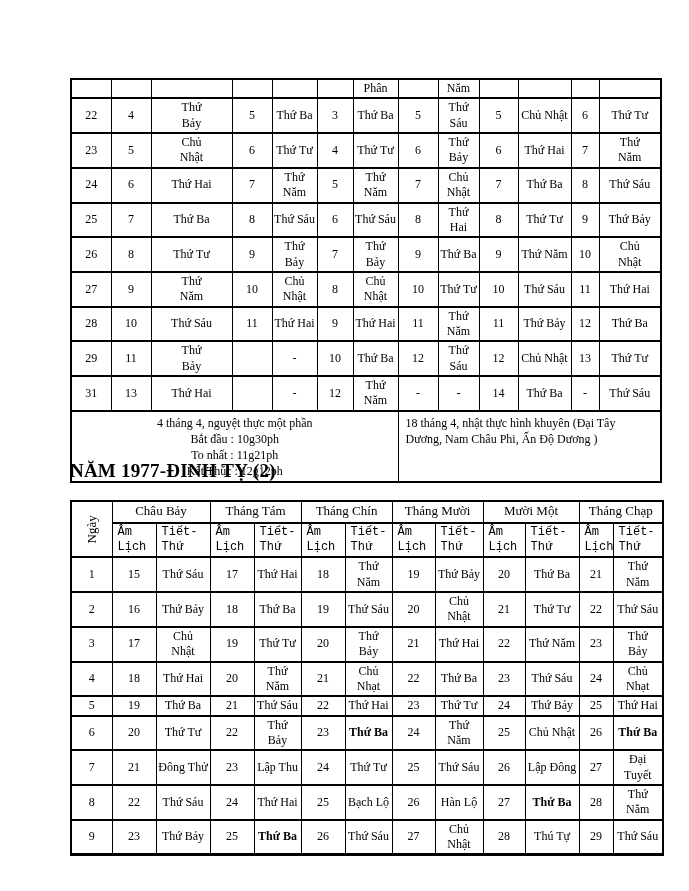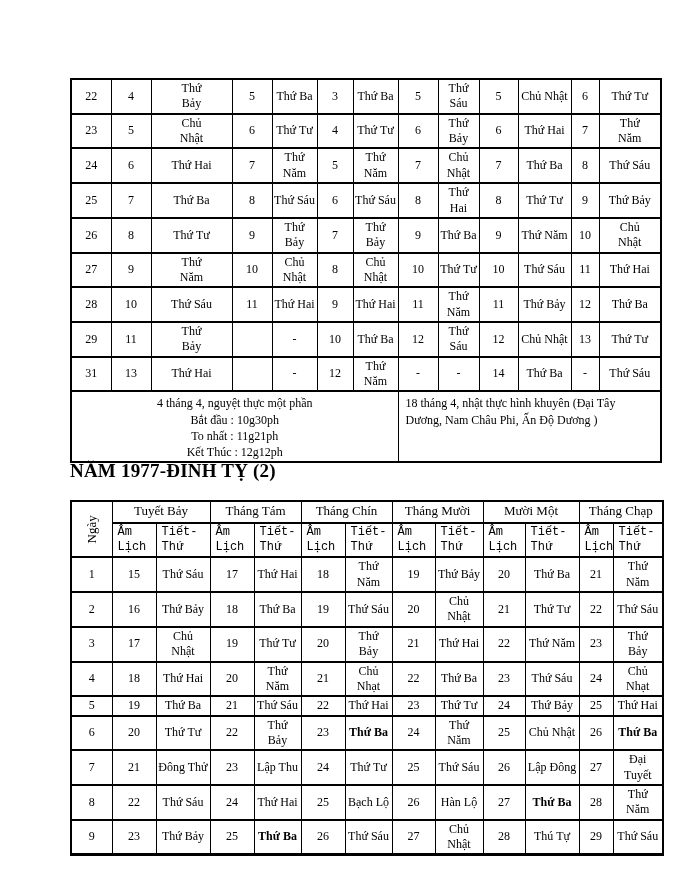--- a/index.html
+++ b/index.html
@@ -49,20 +49,35 @@
         <col style="width: 36px;">
         <col style="width: 45px;">
         <col style="width: 40px;">
         <col style="width: 41px;">
         <col style="width: 39px;">
         <col style="width: 53px;">
         <col style="width: 28px;">
         <col style="width: 62px;">
       </colgroup>
     <tbody>
+        <tr class="partial" style="height: 18px;">
+          <td></td>
+          <td></td>
+          <td></td>
+          <td></td>
+          <td></td>
+          <td></td>
+          <td>Phân</td>
+          <td></td>
+          <td>Năm</td>
+          <td></td>
+          <td></td>
+          <td></td>
+          <td></td>
+        </tr>
         <tr style="height: 33px;">
           <td>22</td>
           <td>4</td>
           <td>Thứ
 Bảy</td>
           <td>5</td>
           <td>Thứ Ba</td>
           <td>3</td>
           <td>Thứ Ba</td>
           <td>5</td>
@@ -228,21 +243,21 @@
         <col style="width: 43px;">
         <col style="width: 48px;">
         <col style="width: 42px;">
         <col style="width: 54px;">
         <col style="width: 34px;">
         <col style="width: 50px;">
       </colgroup>
     <tbody>
         <tr style="height: 21px;">
           <td rowspan="2" class="corner"><div class="vlabel"><span>Ngày</span></div></td>
-          <td class="month" colspan="2">Tuyết Bảy</td>
+          <td class="month" colspan="2">Châu Bảy</td>
           <td class="month" colspan="2">Tháng Tám</td>
           <td class="month" colspan="2">Tháng Chín</td>
           <td class="month" colspan="2">Tháng Mười</td>
           <td class="month" colspan="2">Mười Một</td>
           <td class="month" colspan="2">Tháng Chạp</td>
         </tr>
         <tr style="height: 30px; font-family: Liberation Mono, monospace;">
           <td class="sub">Âm
 Lịch</td>
           <td class="sub">Tiết-

